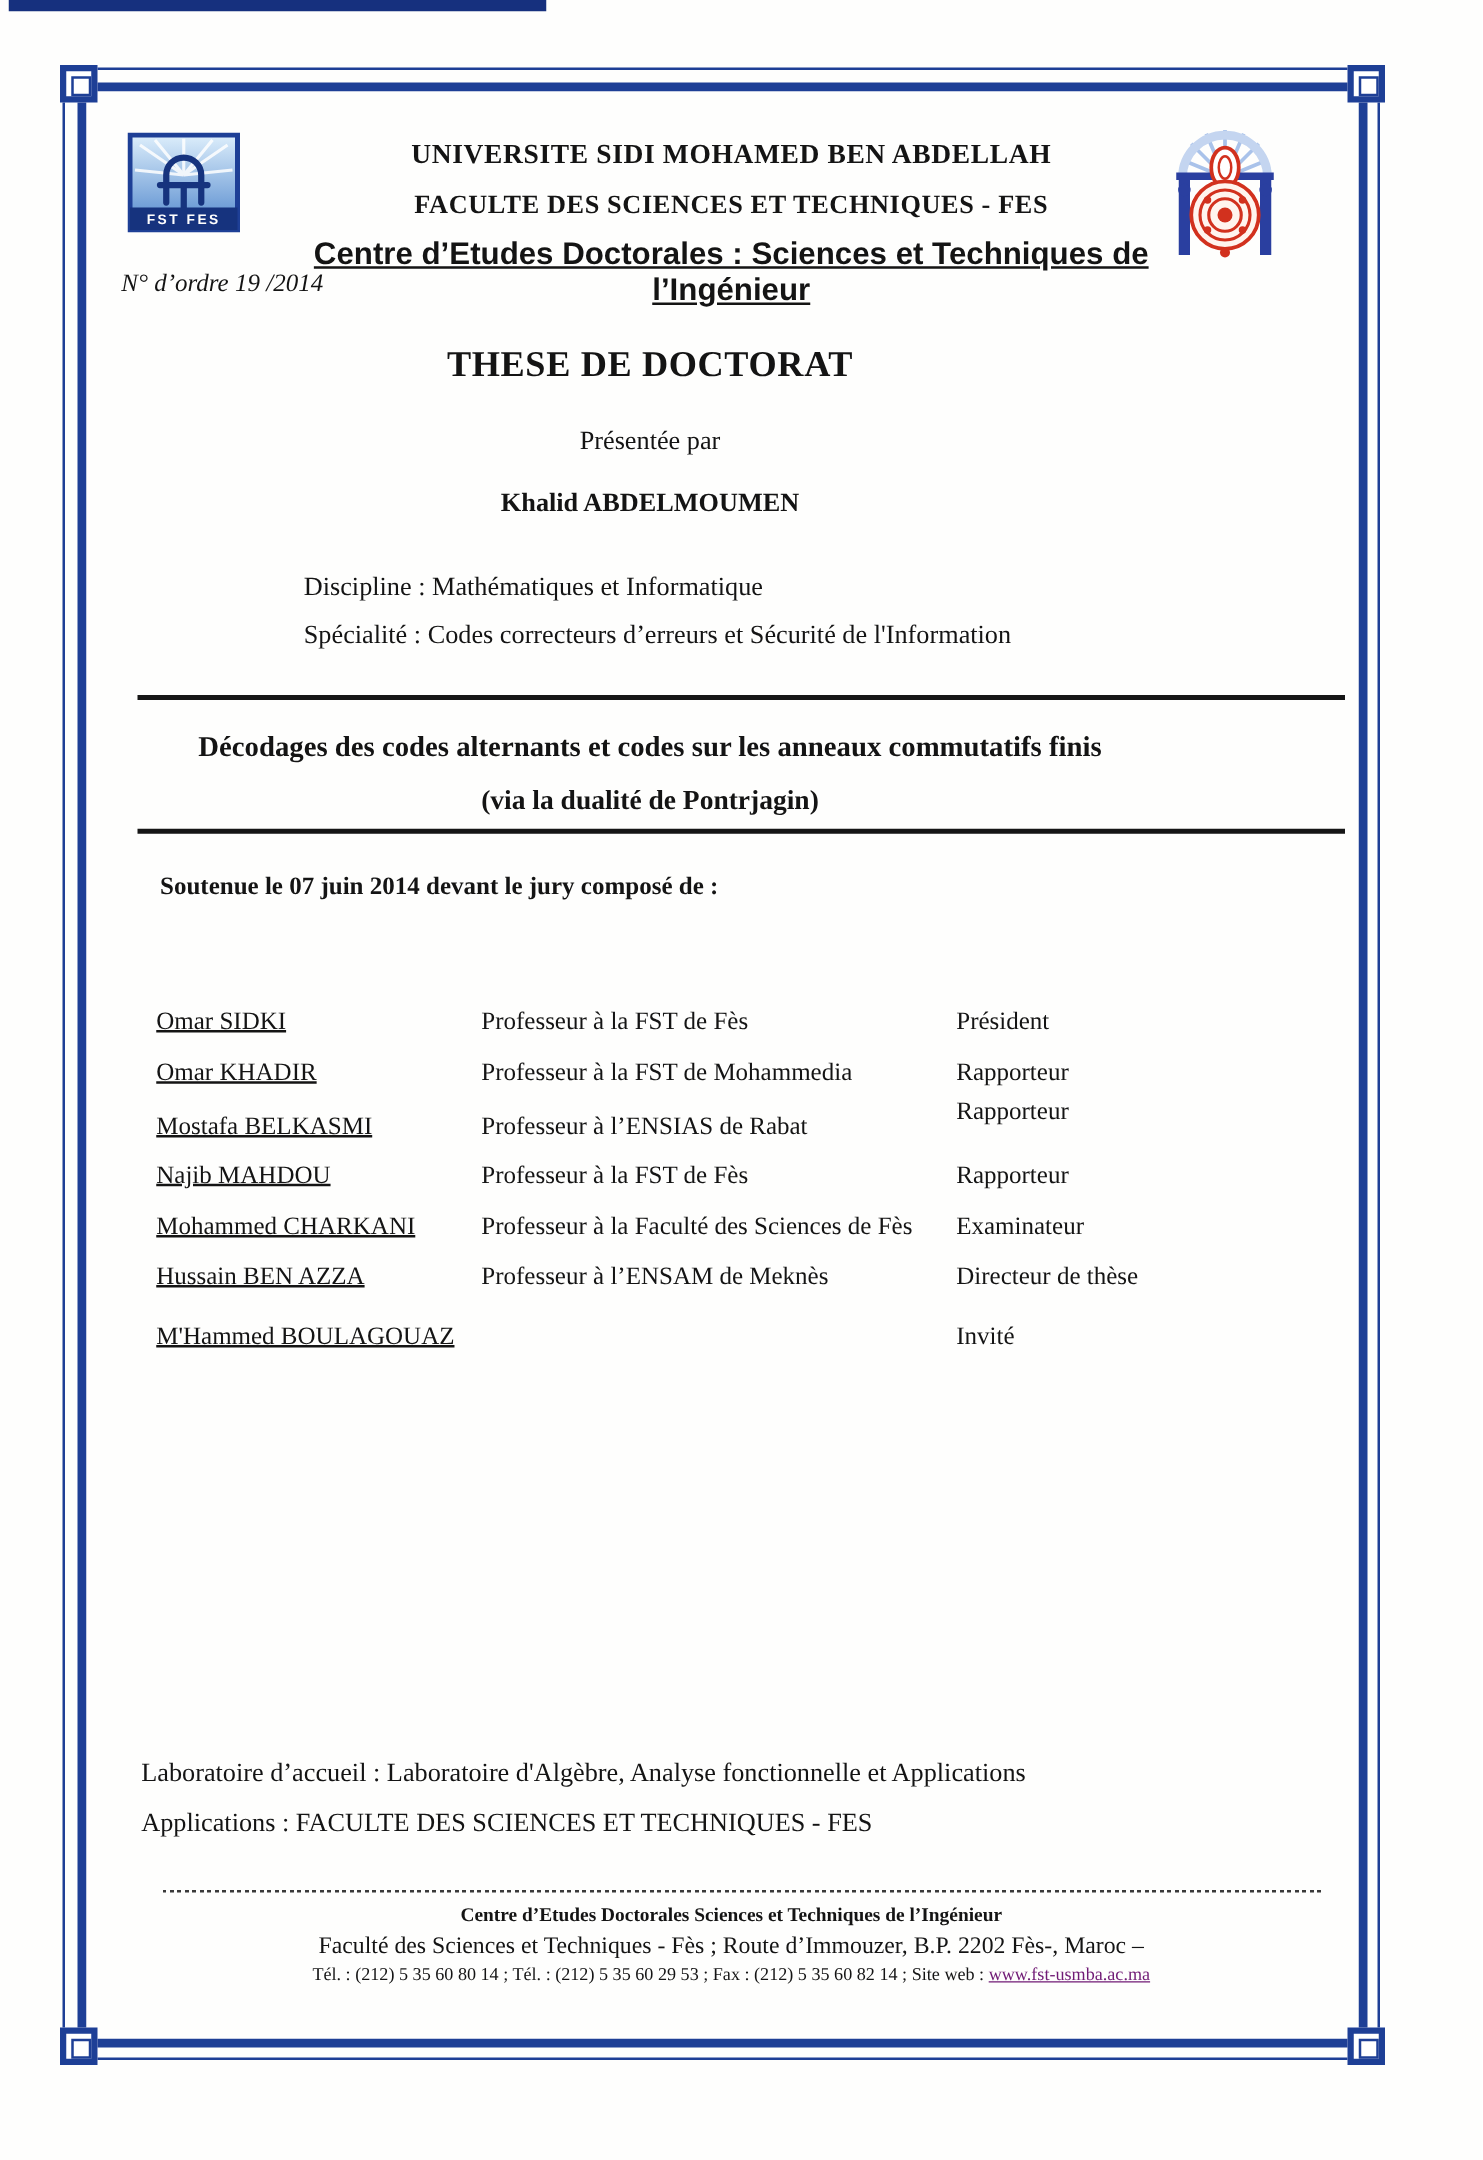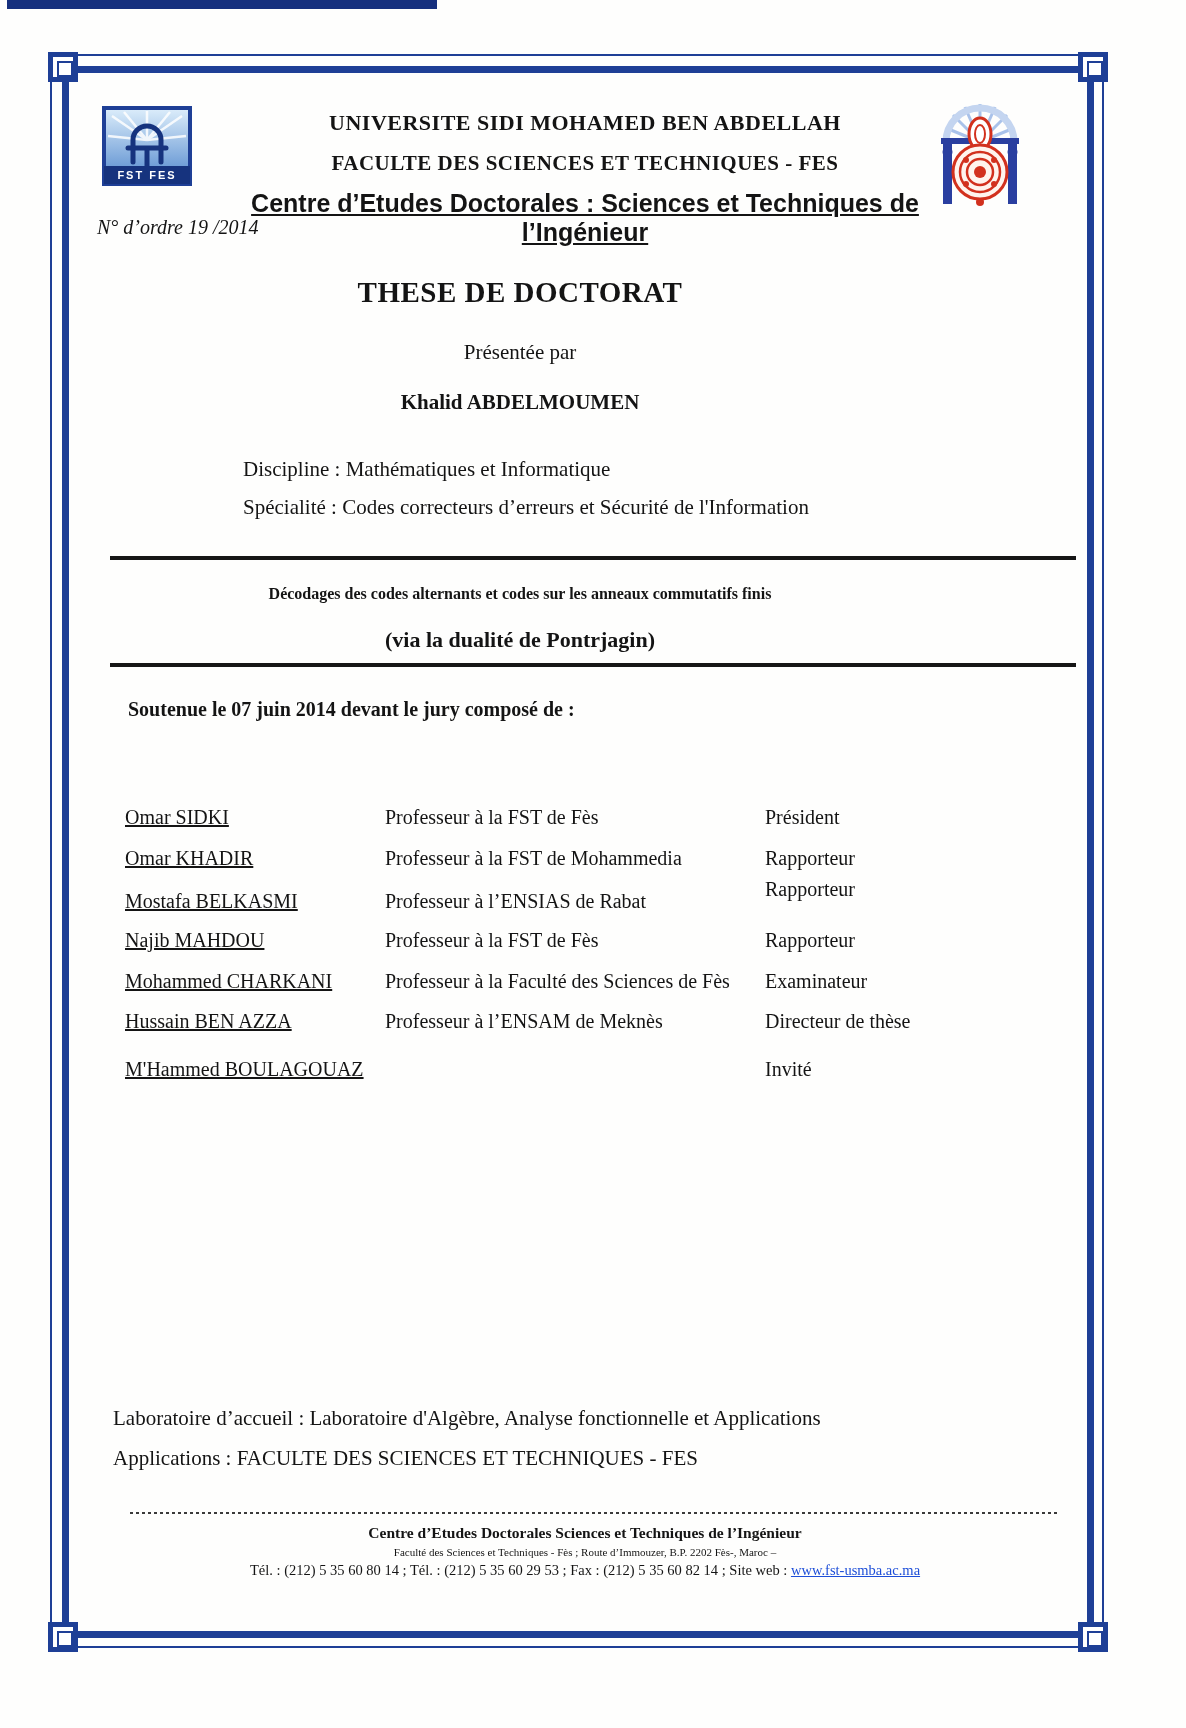--- a/index.html
+++ b/index.html
@@ -31,38 +31,38 @@
     text-decoration:underline;margin-top:13px;}
   .order-no{position:absolute;left:97px;top:216px;font-style:italic;font-size:20px;}
   
   .center-col{position:absolute;left:62px;width:916px;text-align:center;}
   .doc-type{top:276px;font-size:29px;font-weight:bold;letter-spacing:.5px;}
   .presented{top:340px;font-size:21px;}
   .author{top:390px;font-size:21px;font-weight:bold;}
   .disc-block{position:absolute;left:243px;top:450px;font-size:21px;line-height:38px;}
   .rule{position:absolute;left:110px;width:966px;height:4px;background:#161616;}
   .rule1{top:556px;} .rule2{top:663px;}
-  .title1{top:585px;font-size:16px;font-weight:bold;}
+  .title1{top:585px;font-size:23px;font-weight:bold;}
   .title2{top:627px;font-size:22px;font-weight:bold;}
   .soutenue{position:absolute;left:128px;top:698px;font-size:20px;font-weight:bold;}
   
   .jury-row{position:absolute;left:0;width:1186px;height:30px;font-size:20px;}
   .jury-row .name{position:absolute;left:125px;text-decoration:underline;}
   .jury-row .aff{position:absolute;left:385px;}
   .jury-row .role{position:absolute;left:765px;}
   .jury-row .role.raised{top:-12px;}
   
   .lab-block{position:absolute;left:113px;top:1398px;font-size:21px;line-height:40px;}
   .dotted-rule{position:absolute;left:130px;top:1512px;width:930px;height:2px;
     background:repeating-linear-gradient(to right,#3a3a3a 0 3px,transparent 3px 6px);}
   .footer{position:absolute;left:70px;top:1524px;width:1030px;text-align:center;}
   .f1{font-size:15.5px;font-weight:bold;}
-  .f2{font-size:11px;margin-top:4px;text-align:center;}
+  .f2{font-size:19px;margin-top:4px;text-align:center;}
   .f3{font-size:14.5px;margin-top:4px;}
-  .weblink{color:#1d4ed8;text-decoration:underline;cursor:pointer;}
+  .weblink{color:#701a75;text-decoration:underline;cursor:pointer;}
 </style>
 </head>
 <body>
 
 <div class="page">
 
   <div class="top-strip"></div>
   <div class="frame-thin"></div>
   <div class="frame-thick"></div>
   <div class="corner tl"></div>

